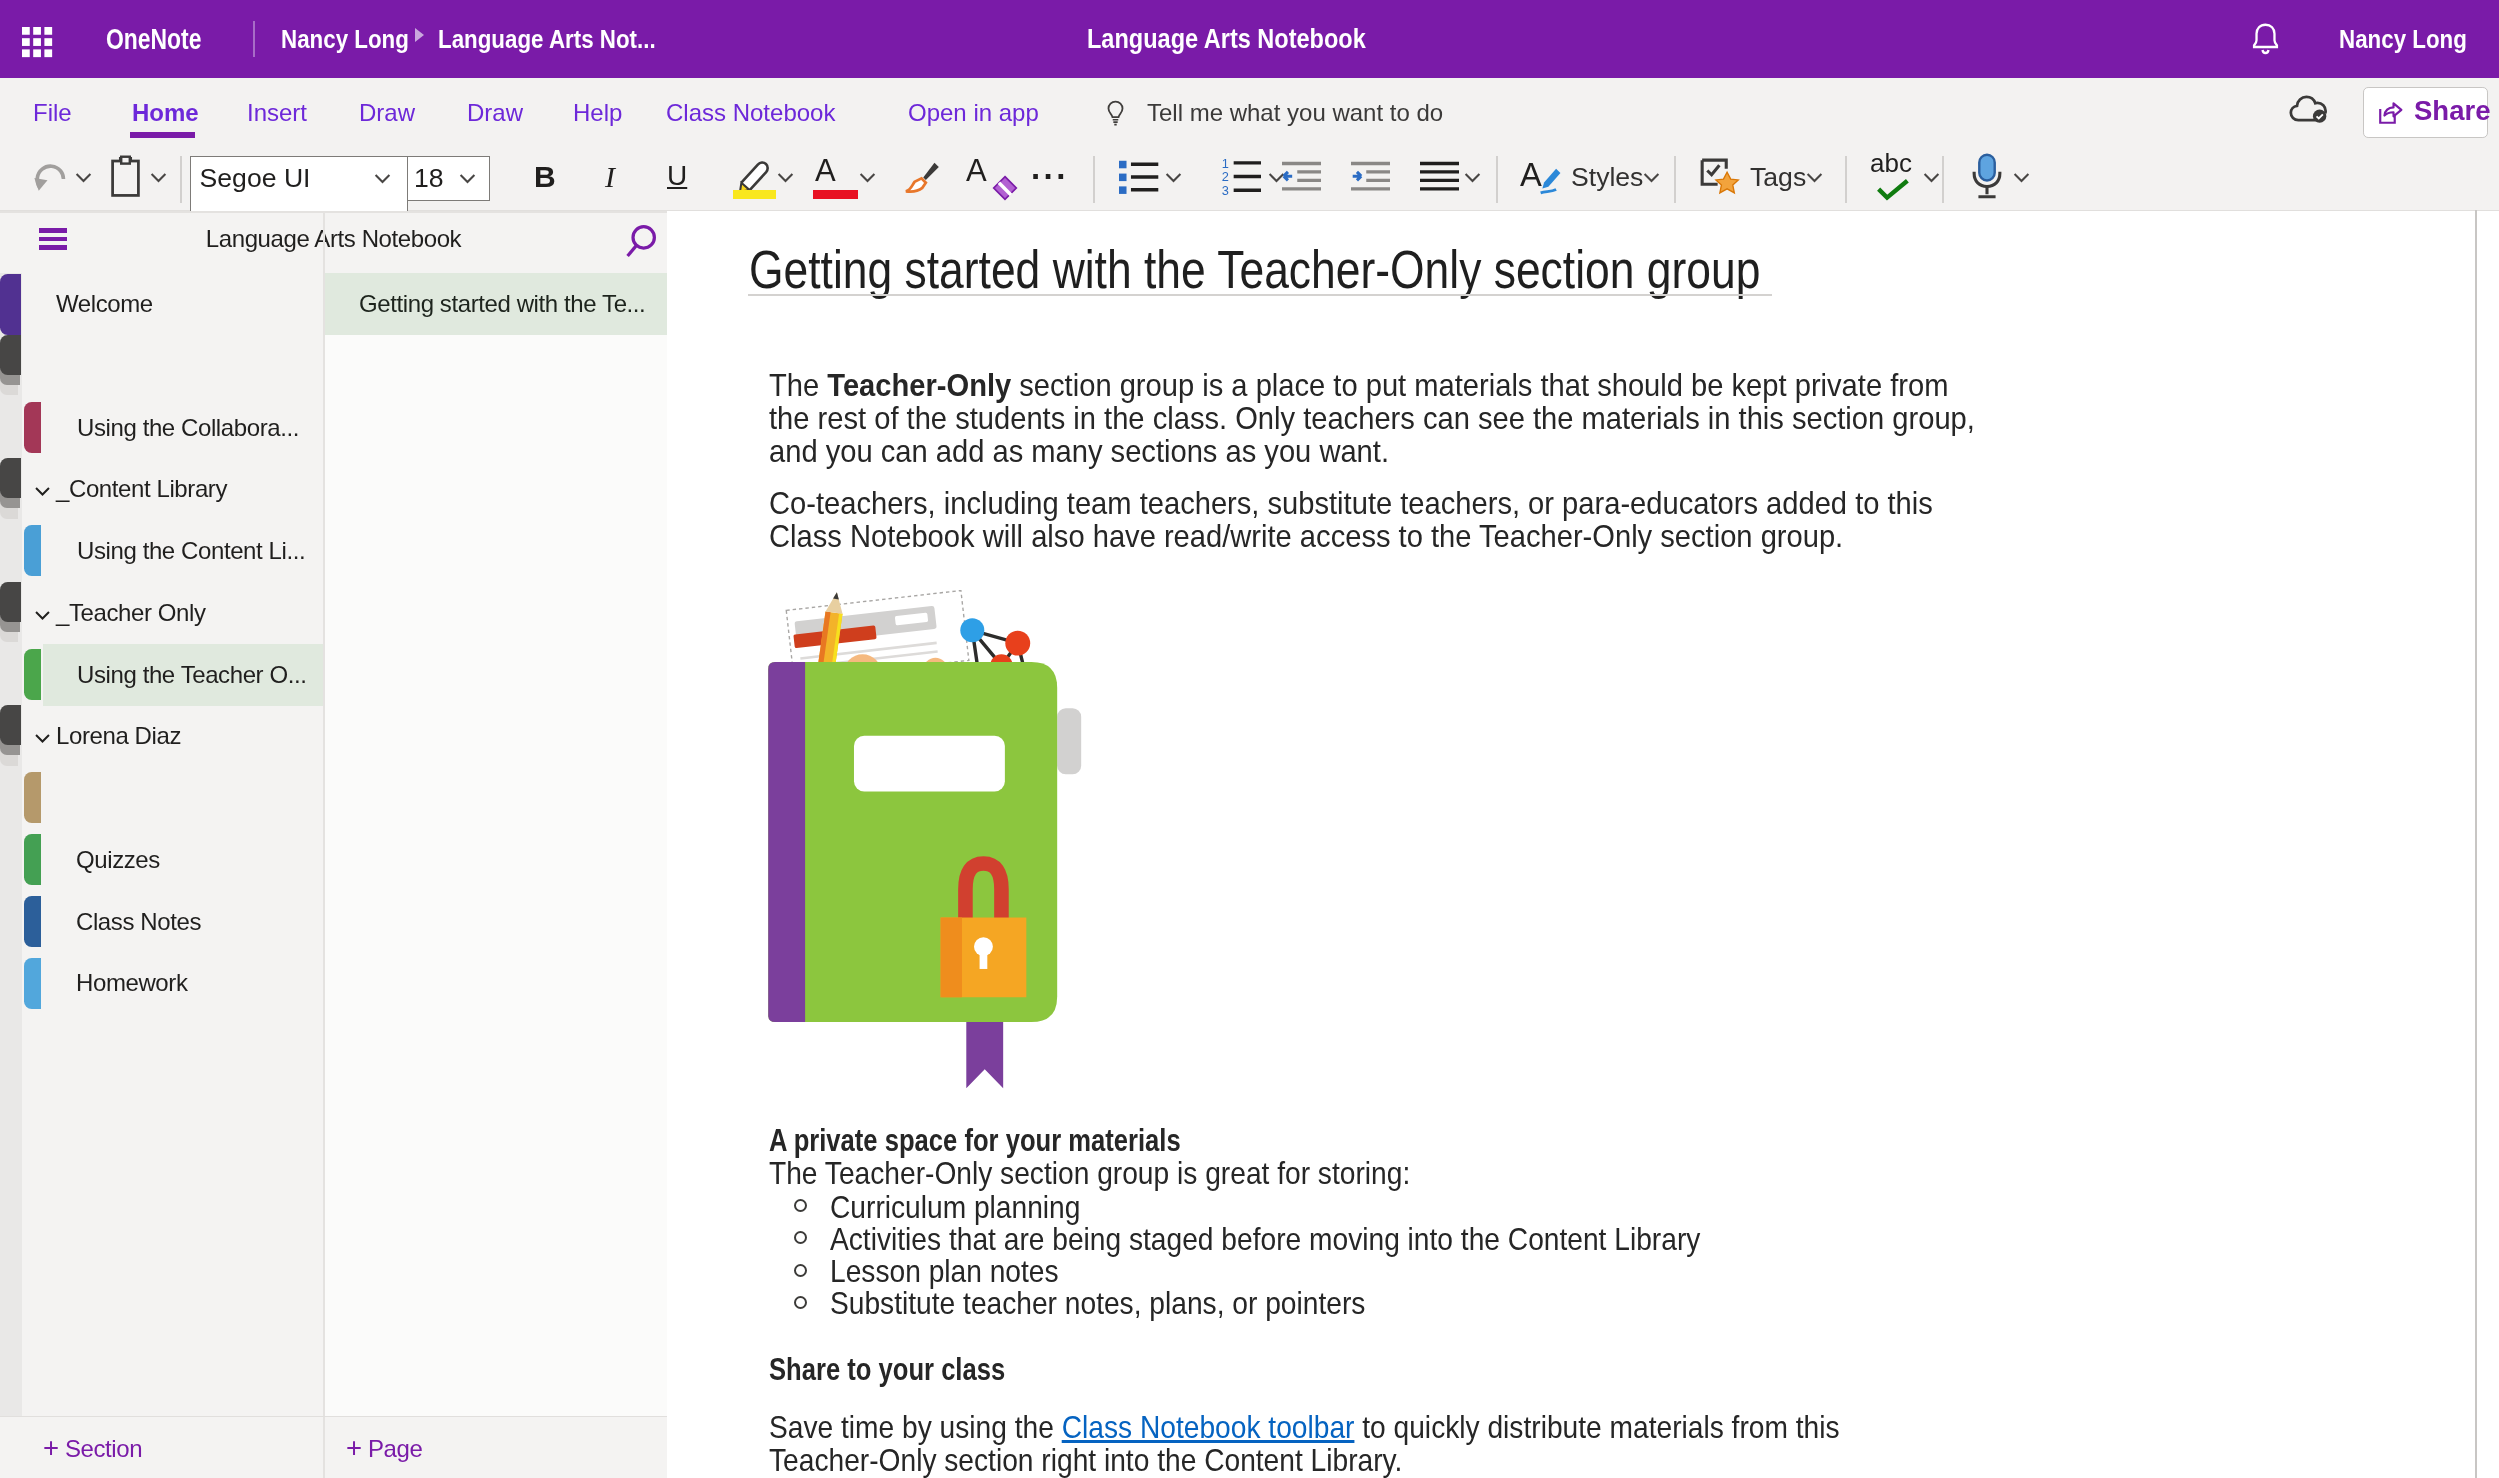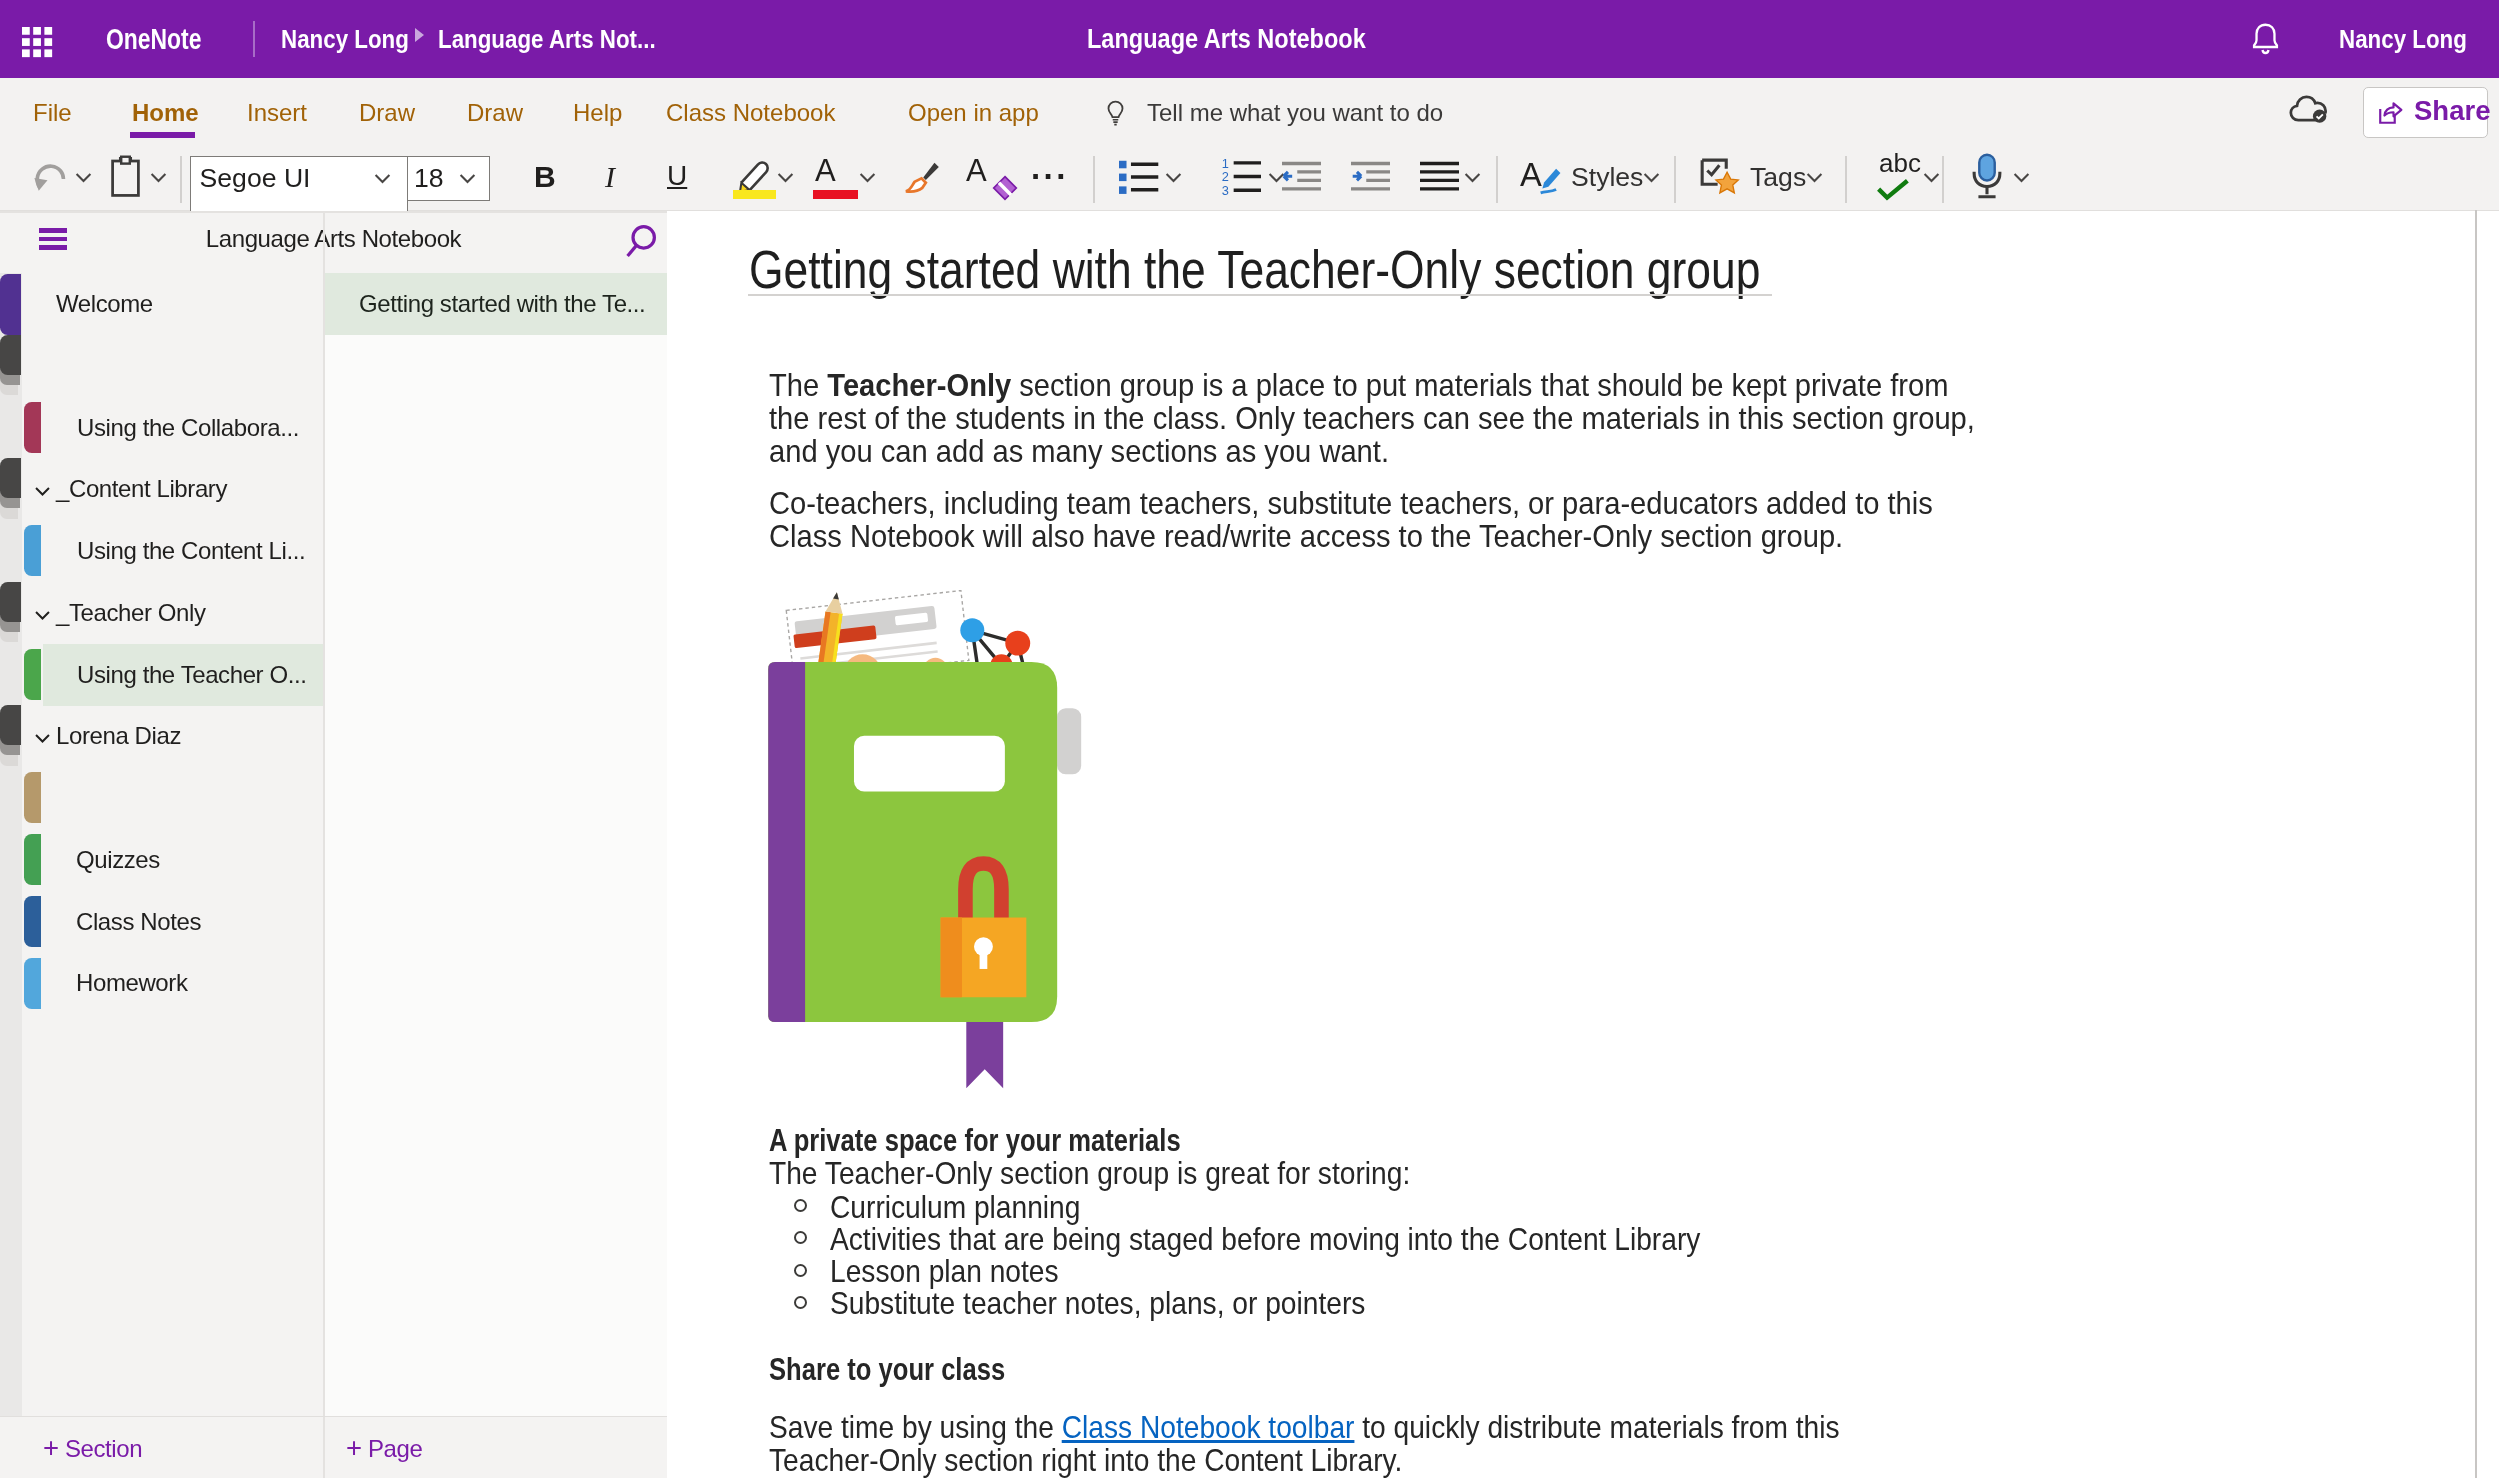--- a/index.html
+++ b/index.html
@@ -3,21 +3,21 @@
 <meta charset="utf-8">
 <style>
 * { margin:0; padding:0; box-sizing:border-box; }
 html,body { width:2500px; height:1479px; overflow:hidden; background:#fff;
   font-family:"Liberation Sans", sans-serif; }
 .abs { position:absolute; }
 
 #topbar { position:absolute; left:0; top:0; width:2500px; height:78px; background:#7a1ba8; color:#fff; }
 
 #menubar { position:absolute; left:0; top:78px; width:2500px; height:69px; background:#f3f2f1; }
-.mi { position:absolute; top:0; height:69px; line-height:69px; font-size:24px; color:#a16207; }
+.mi { position:absolute; top:0; height:69px; line-height:69px; font-size:24px; color:#6d28d9; }
 
 #ribbon { position:absolute; left:0; top:147px; width:2500px; height:64px; background:#f3f2f1; border-bottom:1.7px solid #e1dfdd; }
 .rdiv { position:absolute; top:8.6px; height:47px; width:1.7px; background:#d2d0ce; }
 
 #sidehead { position:absolute; left:0; top:213px; width:667px; height:60px; background:#f4f3f2; }
 #leftstrip { position:absolute; left:0; top:273px; width:22px; height:1206px; background:#e9e8e7; }
 #seclist { position:absolute; left:22px; top:273px; width:301px; height:1143px; background:#f4f3f2; }
 #pagecol { position:absolute; left:325px; top:273px; width:342px; height:1143px; background:#fbfbfa; }
 #vdiv1 { position:absolute; left:323px; top:213px; width:1.7px; height:1266px; background:#e4e2e0; }
 #vdiv2 { position:absolute; left:0px; top:211px; width:667px; height:1.7px; background:#e4e2e0; }
@@ -203,21 +203,21 @@
   <svg class="abs" style="left:1697px;top:7.7px" width="43" height="43" viewBox="0 0 25 25">
     <path d="M3 3 L17 3 L17 8 M12 17 L3 17 L3 3" fill="none" stroke="#3b3a39" stroke-width="1.8"></path>
     <path d="M6 9 L8.5 11.5 L13 6" fill="none" stroke="#3b3a39" stroke-width="1.8"></path>
     <path d="M17.5 10 L19.6 14 L24 14.5 L20.8 17.5 L21.7 22 L17.5 19.7 L13.3 22 L14.2 17.5 L11 14.5 L15.4 14 Z" fill="#f2a33c" stroke="#d97706" stroke-width="0.8"></path>
   </svg>
   <div class="abs" style="left:1750px;top:15.4px;font-size:26.6px;color:#323130;">Tags</div>
   <svg class="chev" style="left:1805px;top:21.4px" viewBox="0 0 22 22">
       <path d="M3 7 L11 15 L19 7" fill="none" stroke="#484644" stroke-width="2.4"></path>
     </svg>
   <div class="rdiv" style="left:1845px;"></div>
-  <div class="abs" style="left:1870px;top:0.9px;font-size:26px;color:#201f1e;margin-left:9px;">abc</div>
+  <div class="abs" style="left:1870px;top:0.9px;font-size:26px;color:#201f1e;">abc</div>
   <svg class="abs" style="left:1875px;top:32px" width="36" height="22" viewBox="0 0 21 13">
     <path d="M2 6 L7 11 L19 1" fill="none" stroke="#107c10" stroke-width="2.6"></path>
   </svg>
   <svg class="chev" style="left:1922px;top:21.4px" viewBox="0 0 22 22">
       <path d="M3 7 L11 15 L19 7" fill="none" stroke="#484644" stroke-width="2.4"></path>
     </svg>
   <div class="rdiv" style="left:1942px;"></div>
   <svg class="abs" style="left:1968px;top:6px" width="38" height="48" viewBox="0 0 22 28">
     <rect x="6.5" y="1" width="9" height="15" rx="4.5" fill="#5ea4e0" stroke="#2b5f9e" stroke-width="1.4"></rect>
     <path d="M3.5 11 L3.5 12 C3.5 16.5 6.5 19.5 11 19.5 C15.5 19.5 18.5 16.5 18.5 12 L18.5 11" fill="none" stroke="#3b3a39" stroke-width="1.8"></path>

